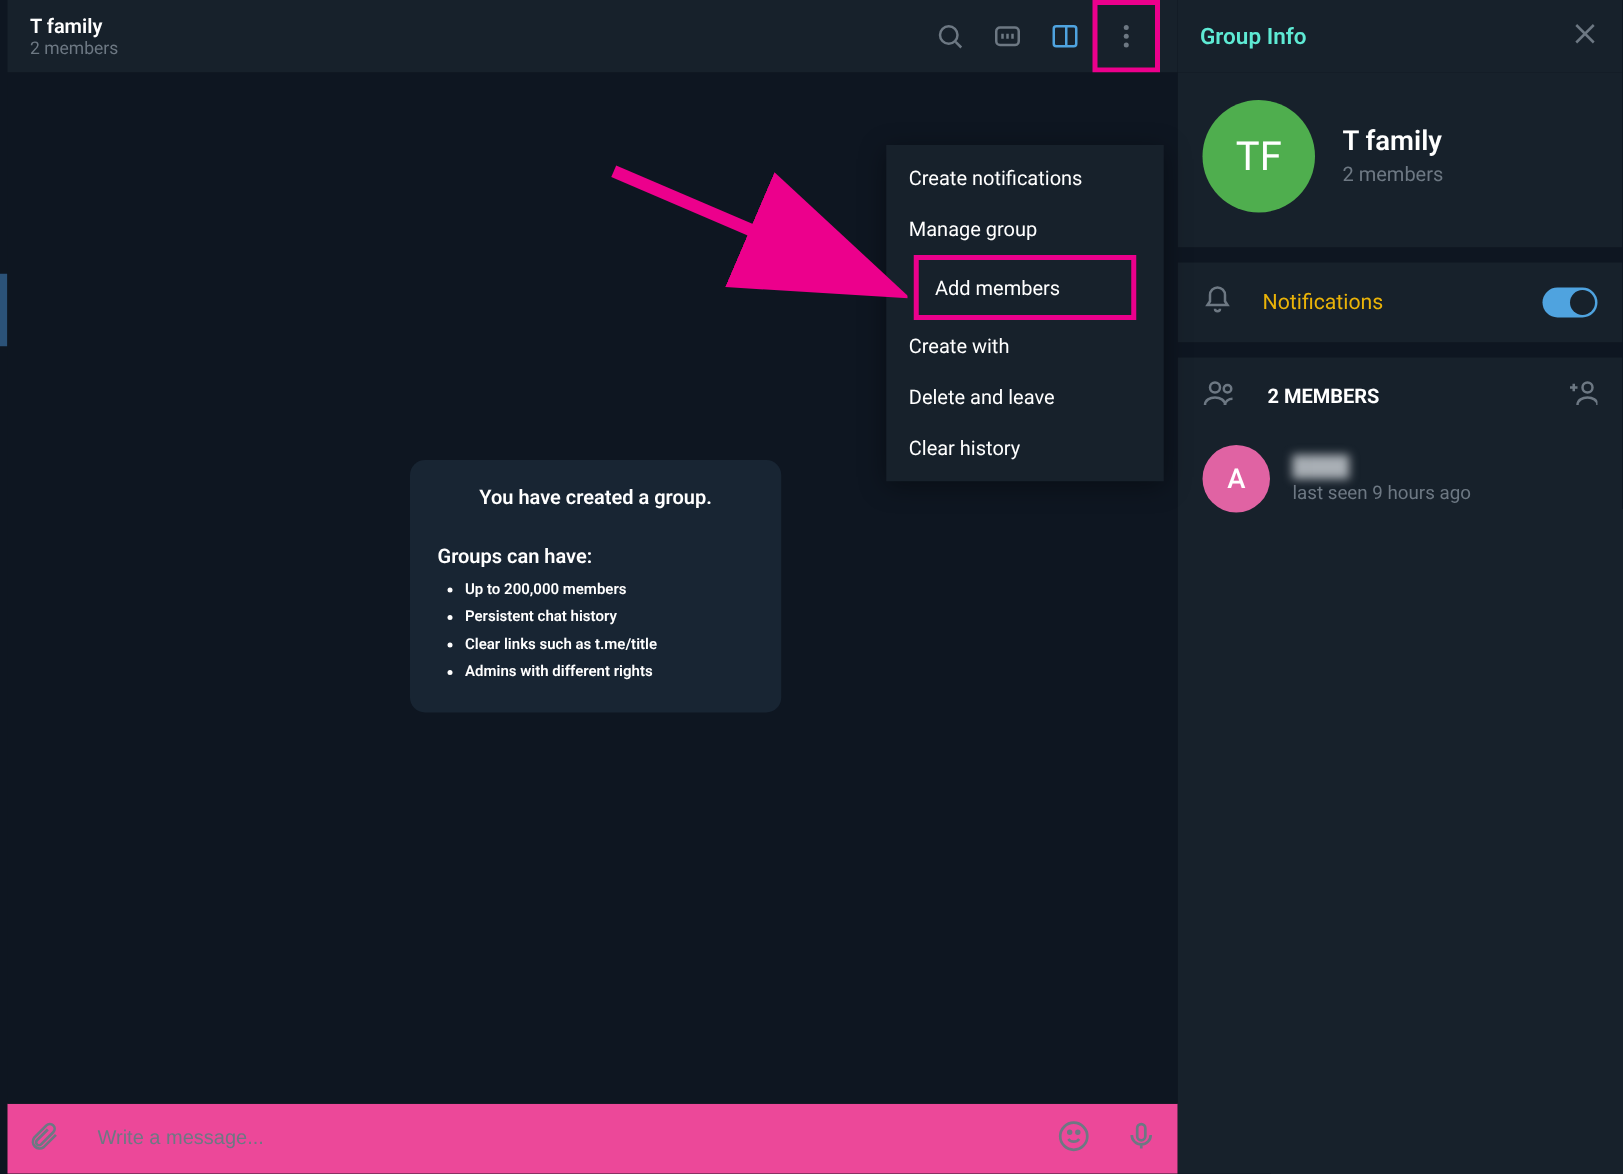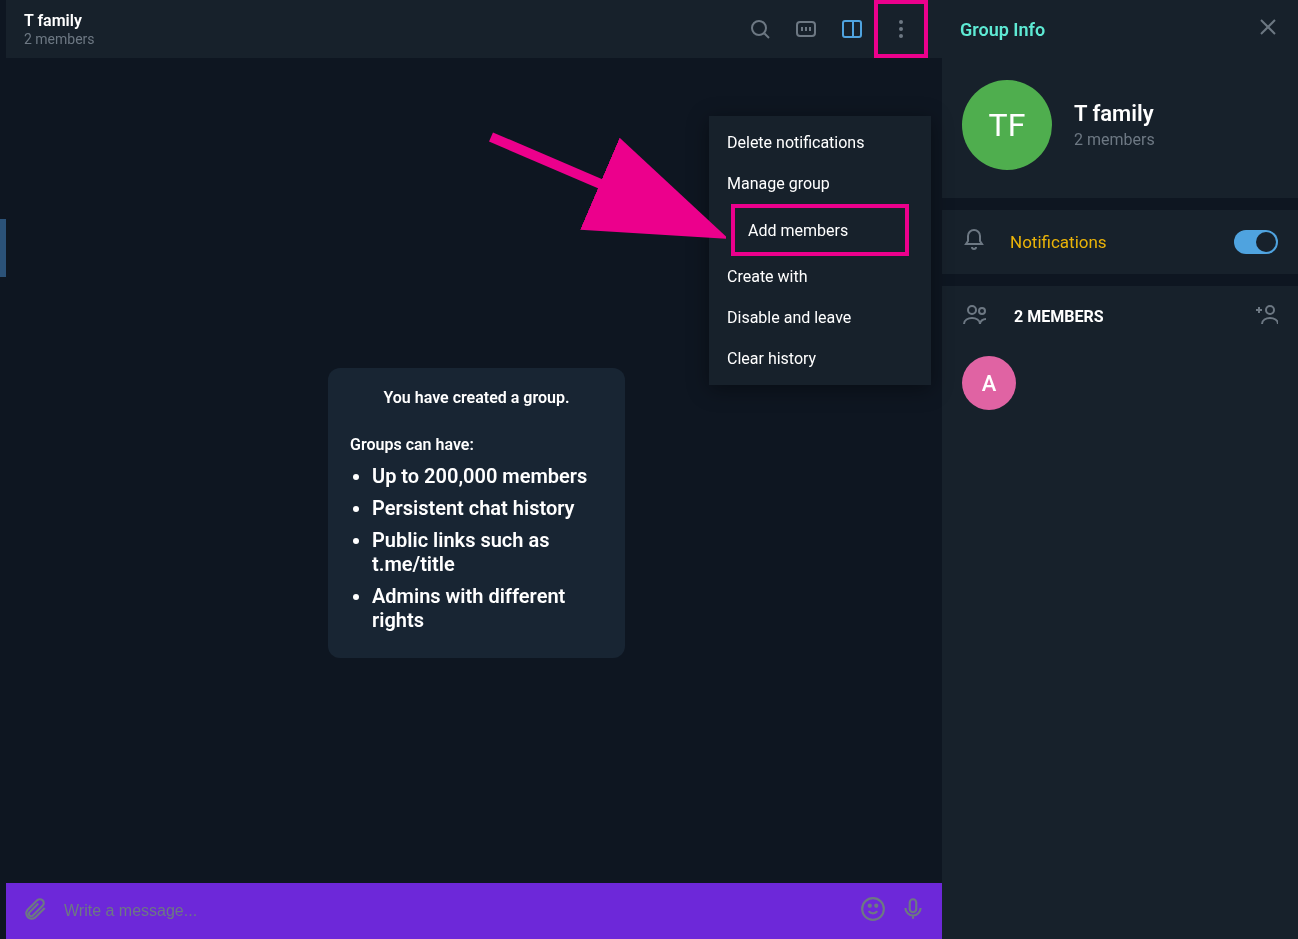--- a/index.html
+++ b/index.html
@@ -15,23 +15,23 @@
 .header-icons{display:flex;align-items:center;gap:6px;}
 .icon-btn{width:40px;height:40px;display:flex;align-items:center;justify-content:center;color:#6d7883;cursor:pointer;border-radius:4px;}
 .icon-btn.active{color:#4fa3df;}
 .icon-btn svg{width:24px;height:24px;}
 .more-highlight{border:4px solid #ec008c;width:54px;height:58px;display:flex;align-items:center;justify-content:center;position:relative;margin-left:-4px;}
 .chat-body{flex:1;background:#0e1621;position:relative;}
 .hint-card{position:absolute;left:322px;top:310px;width:297px;background:#182533;border-radius:12px;padding:20px 22px 22px 22px;}
 .hint-card .title{font-size:16px;font-weight:600;color:#fff;text-align:center;margin-bottom:28px;}
 .hint-card .subtitle{font-size:16px;font-weight:600;color:#fff;margin-bottom:6px;}
 .hint-card ul{margin:0;padding:0 0 0 22px;list-style:disc;}
-.hint-card ul li{color:#fff;font-size:20px;font-weight:600;padding:4px 0;}
+.hint-card ul li{color:#fff;font-size:12px;font-weight:600;padding:4px 0;}
 .hint-card ul li::marker{color:#fff;}
-.composer{height:56px;background:#6d28d9;display:flex;align-items:center;padding:0 16px;gap:14px;}
+.composer{height:56px;background:#ec4899;display:flex;align-items:center;padding:0 16px;gap:28px;}
 .composer .attach{color:#6d7883;cursor:pointer;}
 .composer .attach svg{width:26px;height:26px;}
 .composer input{flex:1;background:transparent;border:none;outline:none;color:#fff;font-size:16px;}
 .composer input::placeholder{color:#6d7883;}
 .composer .emoji,.composer .mic{color:#6d7883;cursor:pointer;}
 .composer .emoji svg,.composer .mic svg{width:26px;height:26px;}
 
 .dropdown{position:absolute;top:58px;left:703px;width:222px;background:#17212b;box-shadow:0 4px 20px rgba(0,0,0,.4);z-index:50;padding:6px 0;}
 .dropdown-item{padding:0 18px;height:41px;display:flex;align-items:center;color:#fff;font-size:16px;cursor:pointer;}
 .dropdown-item.highlight-box{border:4px solid #ec008c;margin:0 22px;height:52px;padding:0 13px;}
@@ -116,31 +116,31 @@
       </div>
     </div>
 
     <div class="chat-body">
       <div class="hint-card">
         <div class="title">You have created a group.</div>
         <div class="subtitle">Groups can have:</div>
         <ul>
           <li>Up to 200,000 members</li>
           <li>Persistent chat history</li>
-          <li>Public links such as t.me/title</li>
+          <li>Clear links such as t.me/title</li>
           <li>Admins with different rights</li>
         </ul>
       </div>
 
       <div class="dropdown">
-        <div class="dropdown-item">Delete notifications</div>
+        <div class="dropdown-item">Create notifications</div>
         <div class="dropdown-item">Manage group</div>
         <div class="dropdown-item highlight-box">Add members</div>
         <div class="dropdown-item">Create with</div>
-        <div class="dropdown-item">Disable and leave</div>
+        <div class="dropdown-item">Delete and leave</div>
         <div class="dropdown-item">Clear history</div>
       </div>
 
       <svg class="arrow" viewBox="0 0 240 130">
         <defs>
             <marker id="ah" markerWidth="14" markerHeight="14" refX="11" refY="5" orient="auto">
               <polygon points="0,0 14,5 0,10" fill="#ec008c"></polygon>
             </marker>
           </defs>
         <line x1="5" y1="5" x2="215" y2="95" stroke="#ec008c" stroke-width="10" marker-end="url(#ah)"></line>
@@ -214,16 +214,20 @@
           <svg viewBox="0 0 28 24" fill="none" stroke="currentColor" stroke-width="2">
               <line x1="6" y1="8" x2="12" y2="8"></line>
               <line x1="9" y1="5" x2="9" y2="11"></line>
               <circle cx="20" cy="8" r="4"></circle>
               <path d="M12 22c0-4 4-6 8-6s8 2 8 6"></path>
             </svg>
         </div>
       </div>
       <div class="member-row">
         <div class="avatar-sm avatar-pink">A</div>
+        <div class="member-info">
+          <div class="blur-name">████</div>
+          <div class="status off">last seen 9 hours ago</div>
+        </div>
       </div>
     </div>
   </div>
 </div>
 
 </body></html>

